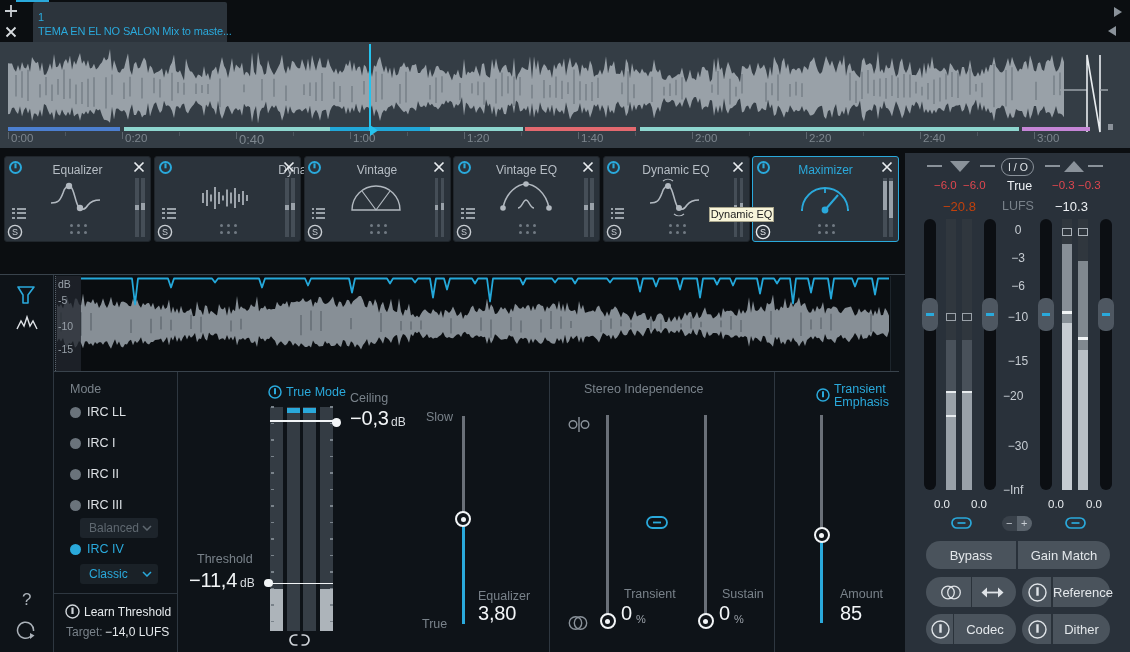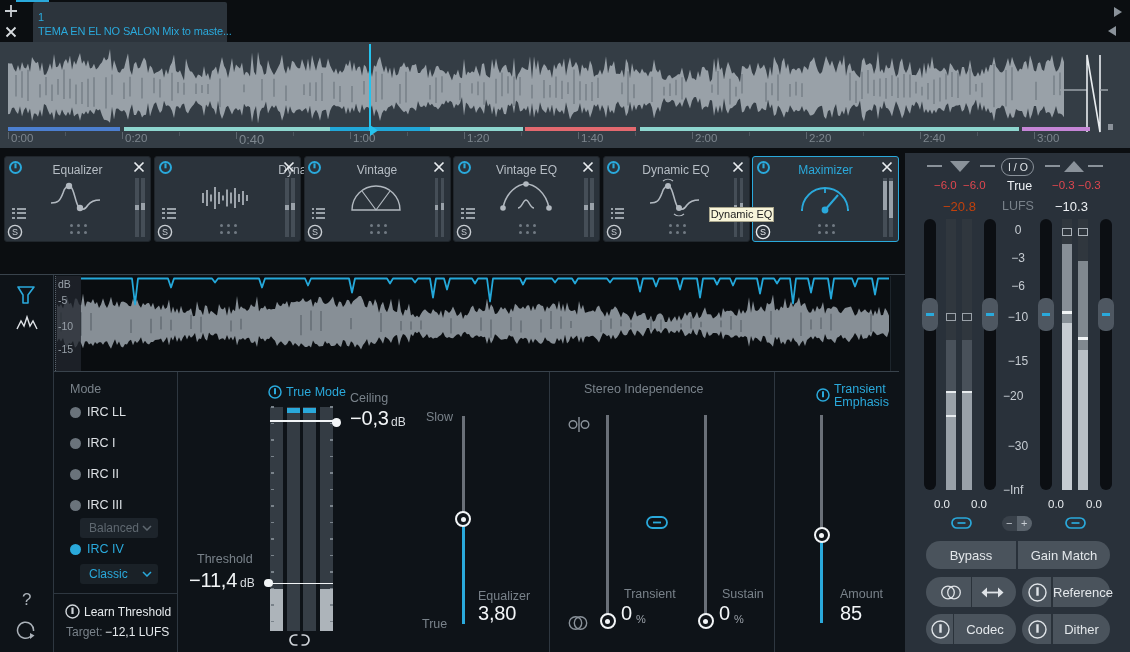--- a/index.html
+++ b/index.html
@@ -347,21 +347,21 @@
 <svg class="ab" style="left:16px;top:619px" width="21" height="21" viewBox="0 0 21 21">
     <path d="M14.5 17.5 A8 8 0 1 1 17.5 12" stroke="#aab1b8" stroke-width="1.5" fill="none"></path>
     <path d="M14 14 L18.5 16.5 L14 20 Z" fill="#aab1b8"></path>
   </svg>
 <svg class="ab" style="left:63.5px;top:602.5px" width="17.0" height="17.0" viewBox="0 0 17.0 17.0">
     <circle cx="8.5" cy="8.5" r="6.5" stroke="#d0d5da" stroke-width="1.4" fill="none"></circle>
     <path d="M8.5 4.47 V10.97" stroke="#d0d5da" stroke-width="2.2"></path>
   </svg>
 <div class="t" style="left:84px;top:605.5px;font-size:12px;color:#e6eaed">Learn Threshold</div>
 <div class="t" style="left:66px;top:625.5px;font-size:12px;color:#79828a">Target:</div>
-<div class="t" style="left:105px;top:625.5px;font-size:12px;color:#e6eaed">−12,1 LUFS</div>
+<div class="t" style="left:105px;top:625.5px;font-size:12px;color:#e6eaed">−14,0 LUFS</div>
 <svg class="ab" style="left:267px;top:384px" width="16" height="16" viewBox="0 0 16 16">
     <circle cx="8" cy="8" r="6" stroke="#2aa9db" stroke-width="1.5" fill="none"></circle>
     <path d="M8 4.28 V10.280000000000001" stroke="#2aa9db" stroke-width="2.0"></path>
   </svg>
 <div class="t cyt" style="left:286px;top:386px;font-size:12.5px">True Mode</div>
 <div class="ab" style="left:270.0px;top:407px;width:13px;height:224px;background:#343c44"></div>
 <div class="ab" style="left:286.5px;top:407px;width:13px;height:224px;background:#343c44"></div>
 <div class="ab" style="left:303.0px;top:407px;width:13px;height:224px;background:#343c44"></div>
 <div class="ab" style="left:319.5px;top:407px;width:13px;height:224px;background:#343c44"></div>
 <div class="ab" style="left:286.5px;top:408px;width:13px;height:4.5px;background:#2aa9db"></div>

